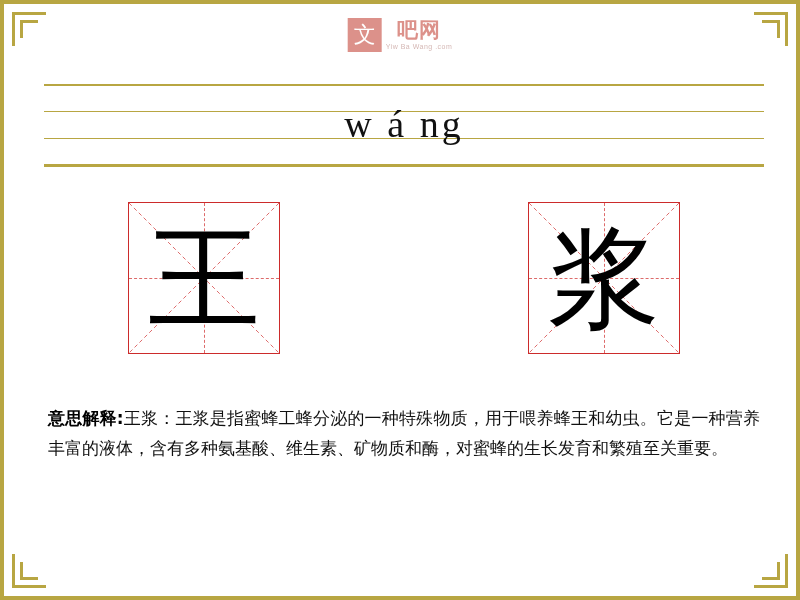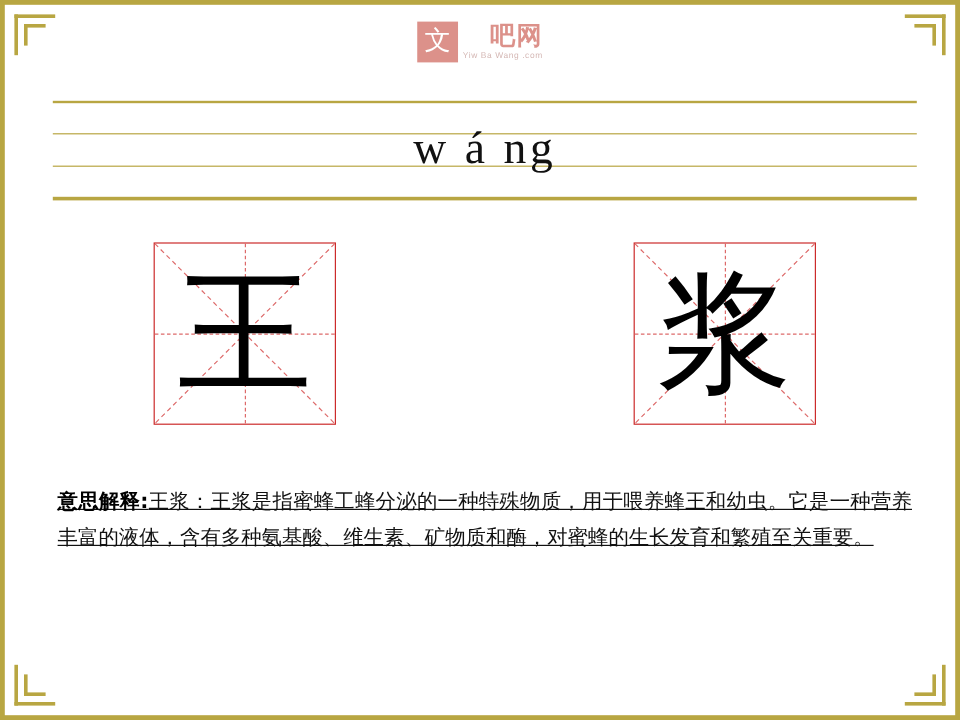--- a/index.html
+++ b/index.html
@@ -69,21 +69,21 @@
     background: #c0392b;
     color: #ffffff;
     font-size: 22px;
     line-height: 34px;
     text-align: center;
     font-family: "DejaVu Sans", sans-serif;
   }
   .logo-text {
     display: flex;
     flex-direction: column;
-    align-items: flex-end;
+    align-items: center;
     line-height: 1;
   }
   .logo-cn {
     color: #c0392b;
     font-size: 21px;
     font-weight: bold;
     font-family: "DejaVu Sans", sans-serif;
     letter-spacing: 1px;
   }
   .logo-en {
@@ -189,21 +189,20 @@
   .explain {
     position: absolute;
     left: 44px;
     top: 400px;
     width: 712px;
     font-family: "DejaVu Sans", sans-serif;
     font-size: 17px;
     line-height: 1.75;
     color: #111111;
     text-align: justify;
-    text-decoration: underline;
   }
   .explain .label {
     font-weight: bold;
     color: #000000;
   }
 </style>
 </head>
 <body>
 
 <div class="page">

